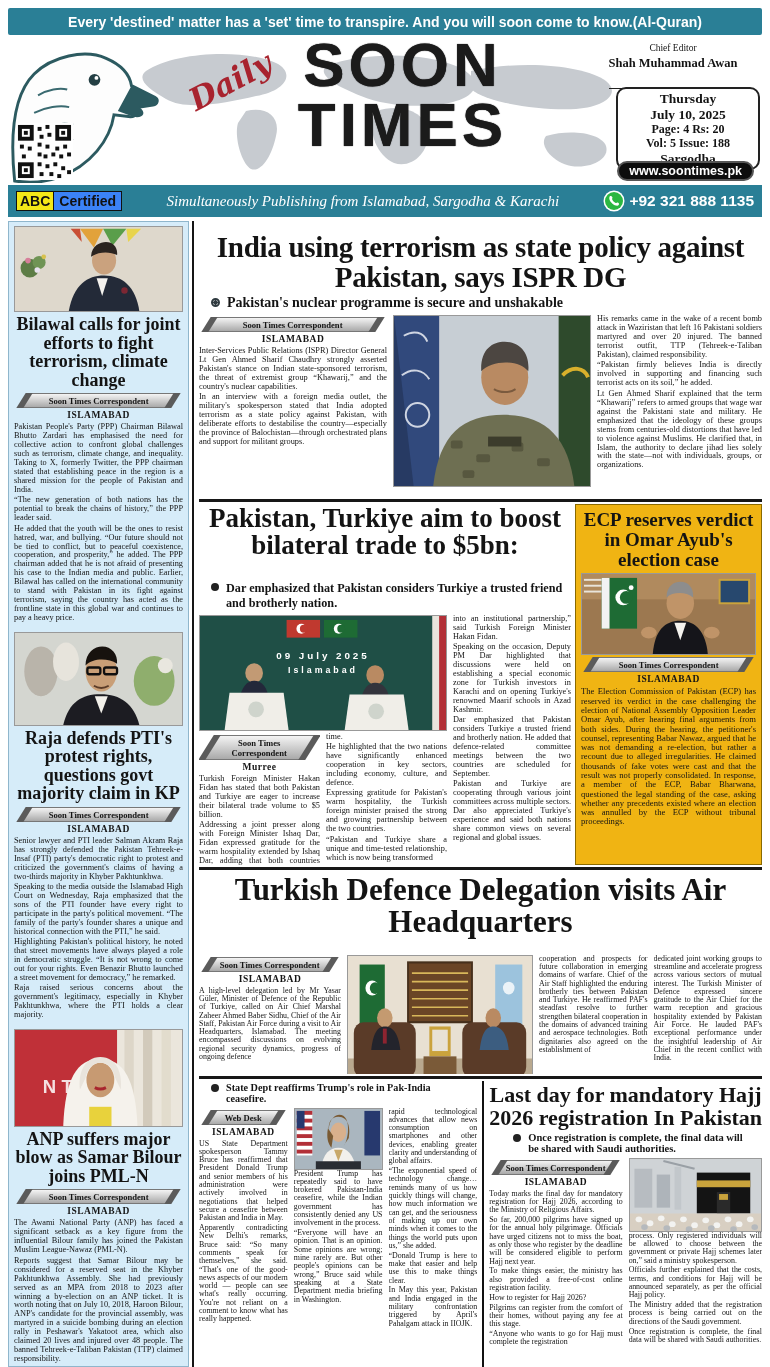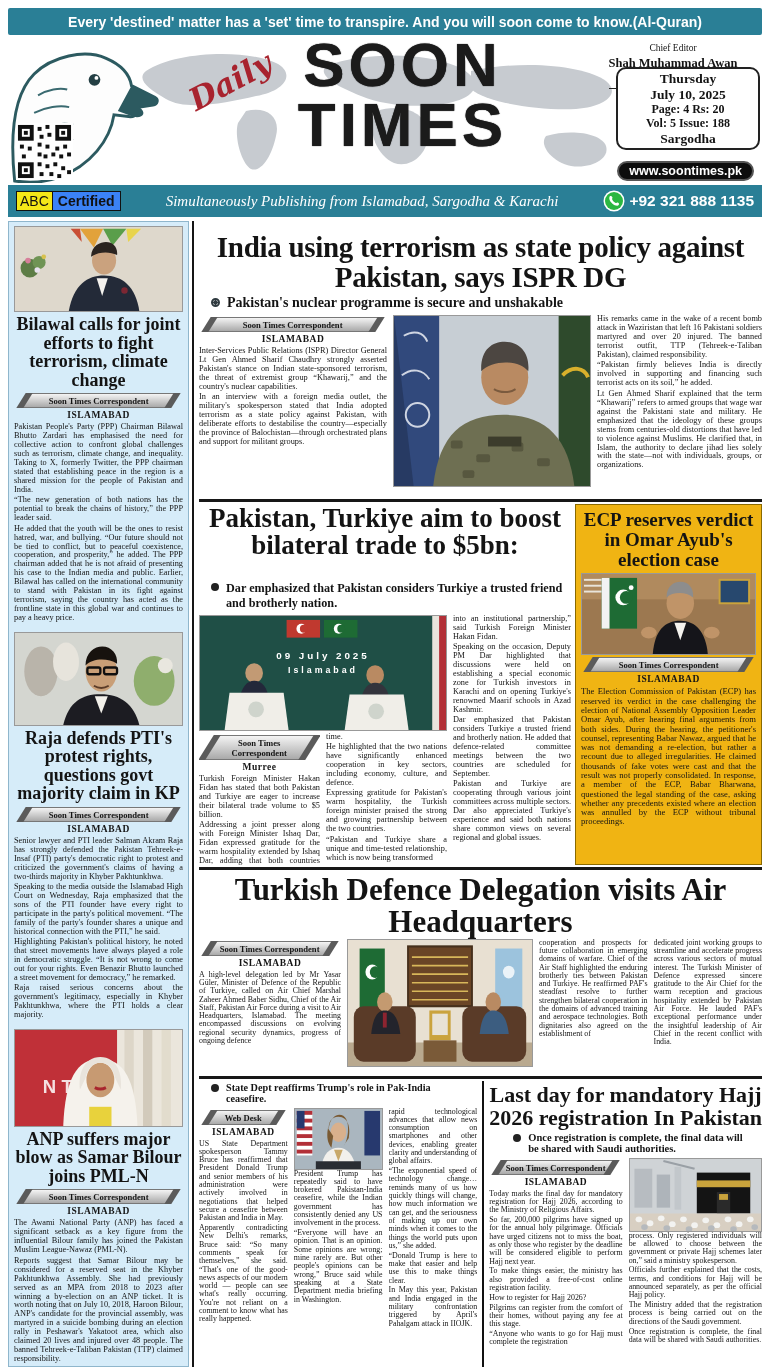--- a/index.html
+++ b/index.html
@@ -14,29 +14,29 @@
   .eagle{position:absolute;left:0;top:2px;width:172px;height:146px;z-index:1;}
   .qr{position:absolute;left:8px;top:88px;width:57px;height:57px;z-index:2;background:#fff;}
   .daily{position:absolute;left:178px;top:28px;transform:rotate(-28deg);font-family:"DejaVu Serif",serif;font-style:italic;
     font-weight:bold;font-size:31px;color:#a8232e;z-index:2;}
   .title-block{position:absolute;left:190px;right:155px;top:0;text-align:center;z-index:1;}
   .title-block .t1,.title-block .t2{font-family:"Liberation Sans",sans-serif;font-weight:900;font-size:62px;line-height:0.96;
     letter-spacing:4px;color:#1b1b1b;text-shadow:0 0 1px #000;}
   .chief{position:absolute;right:15px;top:8px;width:148px;text-align:center;z-index:2;}
   .chief .lbl{font-size:9.5px;}
   .chief .nm{font-size:12.5px;font-weight:bold;border-bottom:1.5px solid #222;display:inline-block;padding-bottom:17px;}
-  .datebox{position:absolute;right:2px;top:32px;width:144px;border:2px solid #222;border-radius:10px;padding:2px 2px;
+  .datebox{position:absolute;right:2px;top:52px;width:144px;border:2px solid #222;border-radius:10px;padding:2px 2px;
     text-align:center;z-index:2;background:#fff;}
   .datebox .l1{font-weight:bold;font-size:13.5px;line-height:1.15;}
   .datebox .l2{font-weight:bold;font-size:12px;line-height:1.2;}
   .site-pill{position:absolute;right:8px;top:126px;z-index:3;background:#0d0d0d;color:#fff;border:2px solid #555;border-radius:11px;
     font-family:"Liberation Sans",sans-serif;font-weight:bold;font-size:12.5px;padding:1px 10px;}
   
   .pub-bar{margin:0 8px;height:32px;background:#2a7f96;display:flex;align-items:center;padding:0 8px;}
-  .abc{background:#f4e818;color:#111;font-family:"Liberation Sans",sans-serif;font-weight:normal;font-size:14px;padding:1px 3px;border:1px solid #111;}
+  .abc{background:#f4e818;color:#111;font-family:"Liberation Sans",sans-serif;font-weight:bold;font-size:14px;padding:1px 3px;border:1px solid #111;}
   .cert{background:#3b82f6;color:#111;font-family:"Liberation Sans",sans-serif;font-weight:bold;font-size:14px;padding:1px 5px;border:1px solid #111;border-left:0;}
   .pub-line{flex:1;text-align:center;color:#fff;font-style:italic;font-size:15px;font-family:"Liberation Serif",serif;}
   .phone-wrap{display:flex;align-items:center;gap:4px;color:#fff;font-family:"Liberation Sans",sans-serif;font-weight:bold;font-size:15.5px;}
   
   .content{display:flex;margin:4px 8px 0;height:1146px;}
   .rail{width:181px;background:#d6ecf9;border:1px solid #8fb6cc;overflow:hidden;}
   .rail article{padding:4px 5px 3px;}
   .rail h2{font-size:18px;line-height:1.03;text-align:center;margin:3px 0 4px;font-weight:bold;}
   .mainc{flex:1;margin-left:3px;border-left:2.5px solid #151515;padding-left:5px;overflow:hidden;display:flex;flex-direction:column;}
   .mainc section{overflow:hidden;}
@@ -66,21 +66,21 @@
   .h-tur{font-size:27px;line-height:1.02;text-align:center;font-weight:bold;margin:1px 0 20px;}
   .b-tur{font-size:12.2px;}
   .t-grid{display:flex;gap:6px;flex:1;overflow:hidden;}
   .t-left{flex:1;display:flex;flex-direction:column;overflow:hidden;}
   .t-below{display:flex;gap:6px;flex:1;margin-top:2px;overflow:hidden;}
   .t-side{width:118px;overflow:hidden;}
   .ecp-box{width:187px;background:#f0b413;border:1px solid #8a6a00;padding:3px 5px;overflow:hidden;}
   .h-ecp{font-size:19px;line-height:1.05;text-align:center;font-weight:bold;margin:2px 0 4px;}
   
   .sec-del{height:204px;}
-  .h-del{font-size:31px;line-height:1.04;text-align:center;font-weight:bold;margin:2px 0 0;}
+  .h-del{font-size:31px;line-height:1.04;text-align:center;font-weight:bold;margin:2px 0 16px;}
   
   .sec-bot{height:290px;display:flex;}
   .opinions{flex:1.02;padding-right:5px;border-right:2px solid #111;overflow:hidden;}
   .hajj{flex:1;padding-left:5px;overflow:hidden;}
   .h-op{font-size:21px;line-height:1.05;text-align:center;font-weight:bold;margin:2px 0 3px;}
   .h-hajj{font-size:22px;line-height:1.05;text-align:center;font-weight:bold;margin:2px 0 3px;}
   .b-op{font-size:10.2px;}
   .b-hajj{font-size:10.5px;}
   svg text{font-family:"Liberation Sans",sans-serif;}
 </style>

